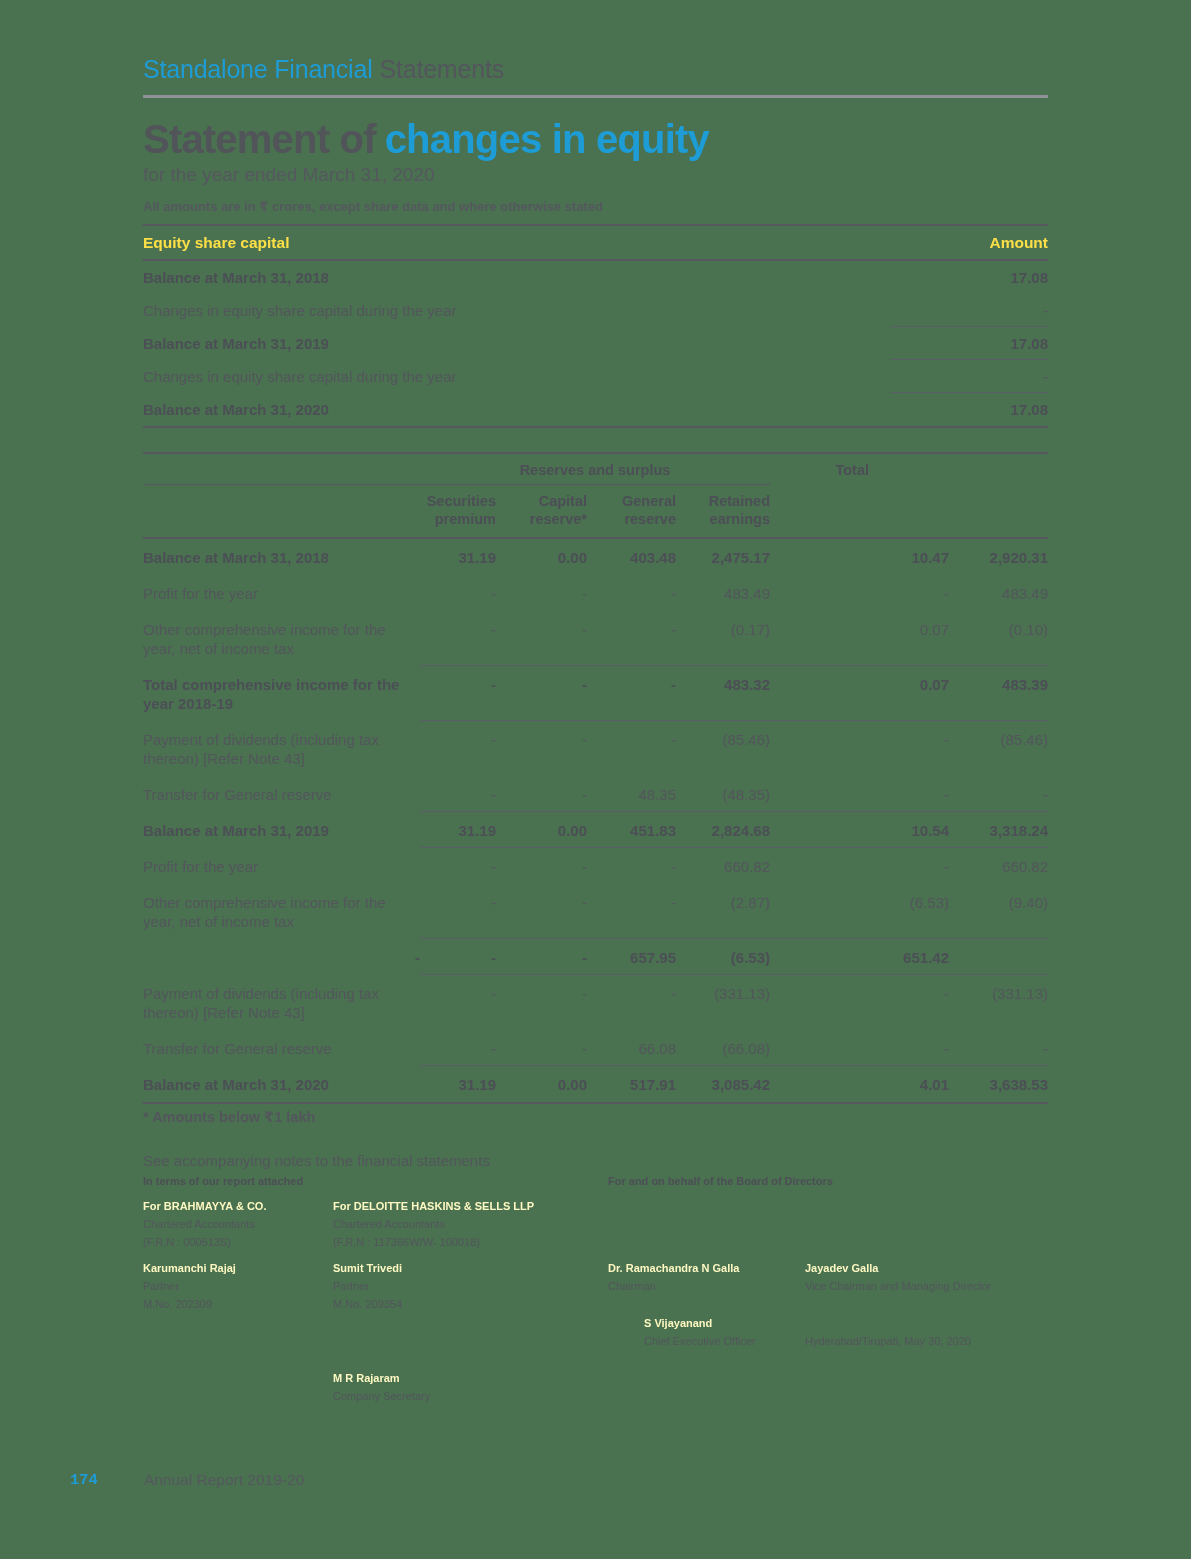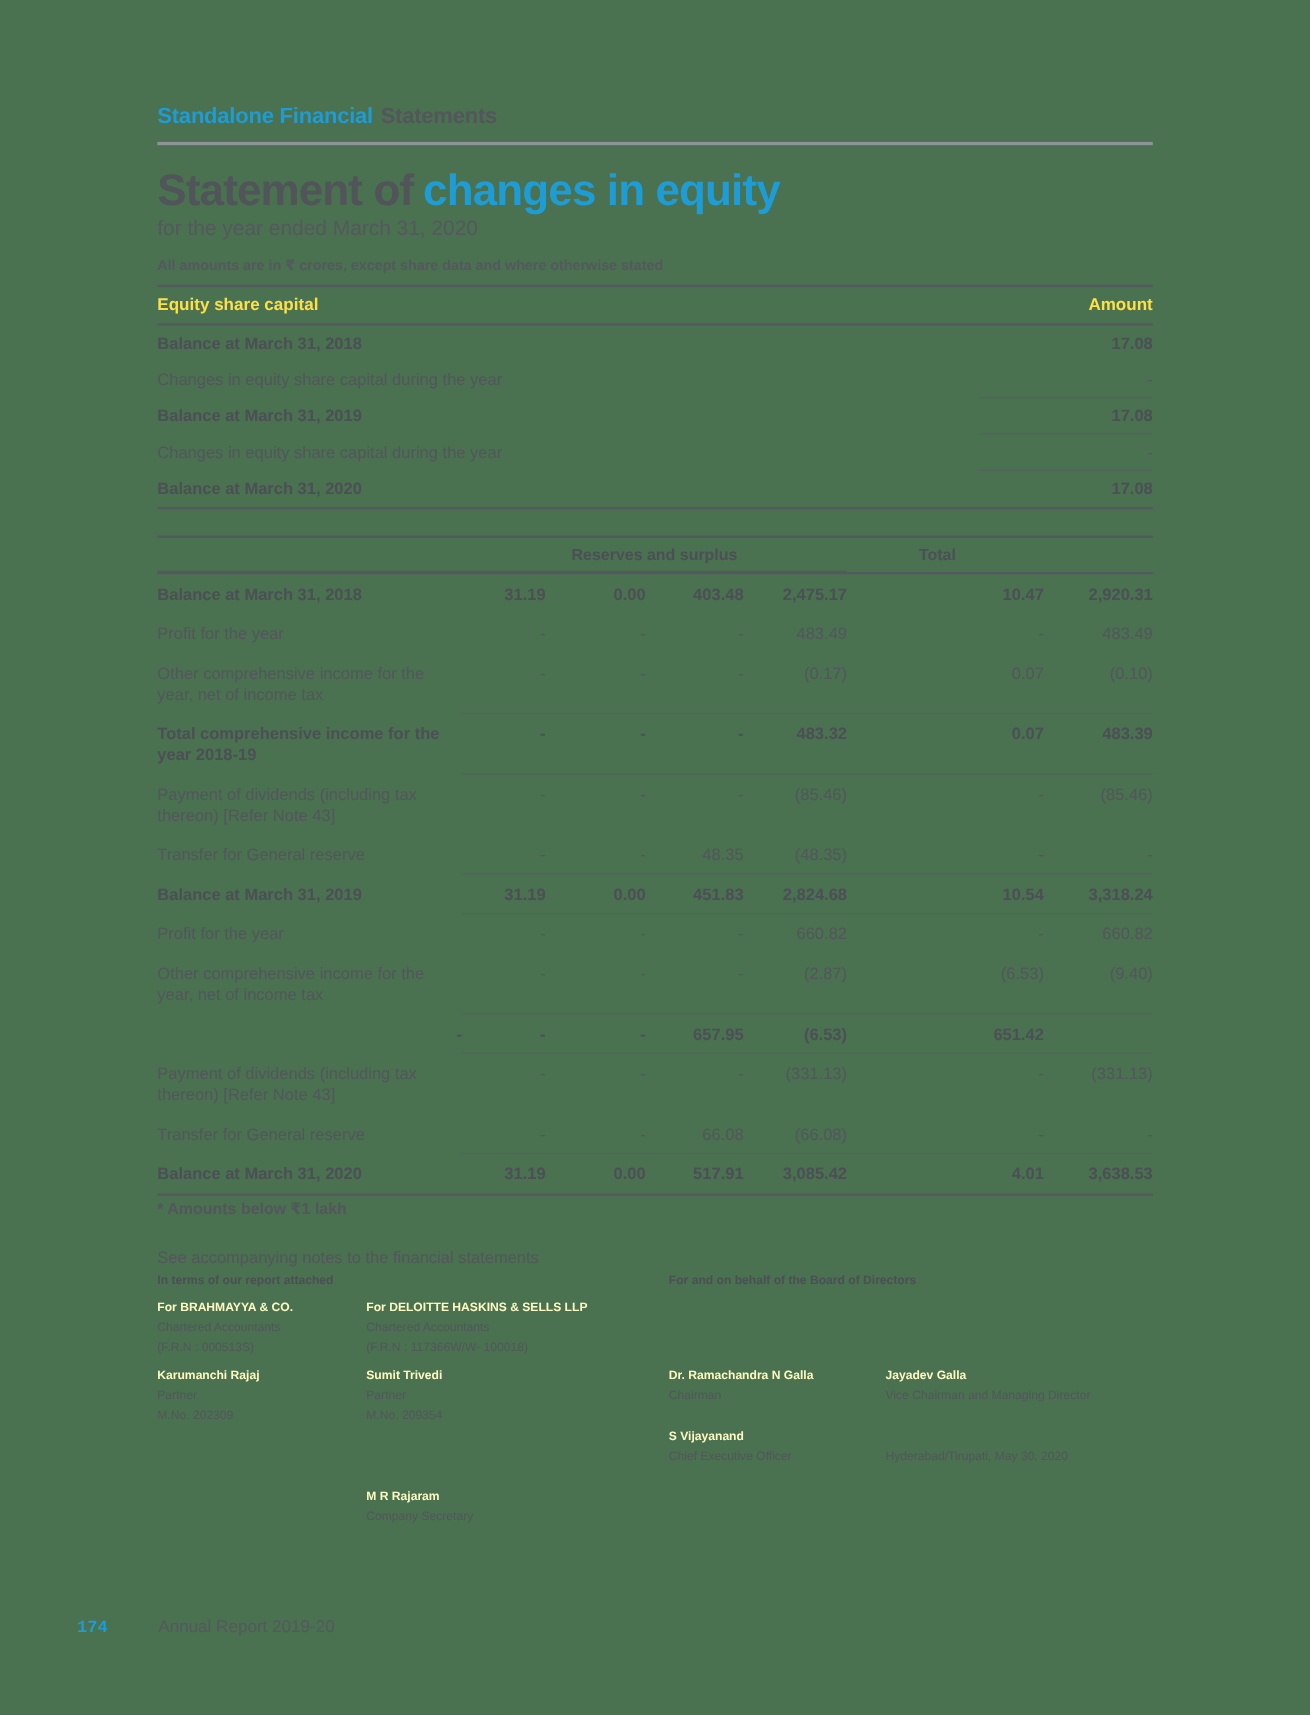--- a/index.html
+++ b/index.html
@@ -7,21 +7,21 @@
   body {
     background:#4a7150;
     font-family:"Liberation Sans","DejaVu Sans",sans-serif;
     color:#53565c;
     position:relative;
     overflow:hidden;
   }
   .content { position:absolute; left:143px; top:0; width:905px; }
 
   
-  .eyebrow { margin-top:95px; font-size:20px; font-weight:bold; letter-spacing:-0.2px; }
+  .eyebrow { margin-top:55px; font-size:25px; font-weight:normal; letter-spacing:-0.2px; }
   .eyebrow .accent { color:#1e9cd6; }
   .eyebrow .rest { color:#53565c; margin-left:7px; }
   .eyebrow-rule { margin-top:11px; border-top:3px solid #8f9298; }
 
   h1.title { margin-top:19px; font-size:40px; font-weight:bold; letter-spacing:-0.8px; color:#515459; line-height:1.1; }
   h1.title .accent { color:#1e9cd6; margin-left:9px; }
   .subtitle { margin-top:3px; font-size:19px; color:#55585e; }
   .amounts-note { margin-top:13px; font-size:13px; font-weight:600; color:#55585e; }
 
   
@@ -56,21 +56,21 @@
   .footnote { margin-top:5px; font-size:14.5px; font-weight:600; }
 
   
   .notes-line { margin-top:27px; font-size:15px; }
   .sig-grid { display:grid; grid-template-columns:190px 275px 197px 243px; margin-top:3px; font-size:11px; line-height:18px; }
   .sig-grid .h { font-weight:bold; color:#4c4f56; padding-bottom:7px; }
   .sig-grid .h.right { grid-column:3 / span 2; }
   .sig-grid .h.left { grid-column:1 / span 2; }
   .blk { min-height:62px; }
   .blk.r3 { min-height:55px; }
-  .blk.r4 { min-height:55px; }
+  .blk.r4 { min-height:55px;margin-left:36px; }
   .name { color:#fef9c3; font-weight:bold; }
   .place-date { padding-top:18px; white-space:nowrap; }
   .nowrap { white-space:nowrap; }
 
   .page-footer { position:absolute; left:70px; top:1471px; font-size:15.5px; display:flex; }
   .page-footer .pno { color:#1e9cd6; font-weight:bold;font-family:Liberation Mono, monospace; }
   .page-footer .rname { margin-left:46px; color:#55585e; }
 </style>
 </head>
 <body>
@@ -120,20 +120,27 @@
           <div class="amt">17.08</div>
         </div>
       </div>
   </div>
 
   <div class="t2">
     <div class="t2-head">
       <div class="grp-wrap">
         <div class="grp">
           <span>Reserves and surplus</span>
+        </div>
+        <div class="subcols">
+          <div></div>
+          <div>Securities premium</div>
+          <div>Capital reserve*</div>
+          <div>General reserve</div>
+          <div>Retained earnings</div>
         </div>
       </div>
       <div class="tot">Total</div>
     </div>
     <div>
 
         <div class="t2row bold">
           <div class="lbl">Balance at March 31, 2018</div>
           <div class="num">31.19</div>
           <div class="num">0.00</div>

